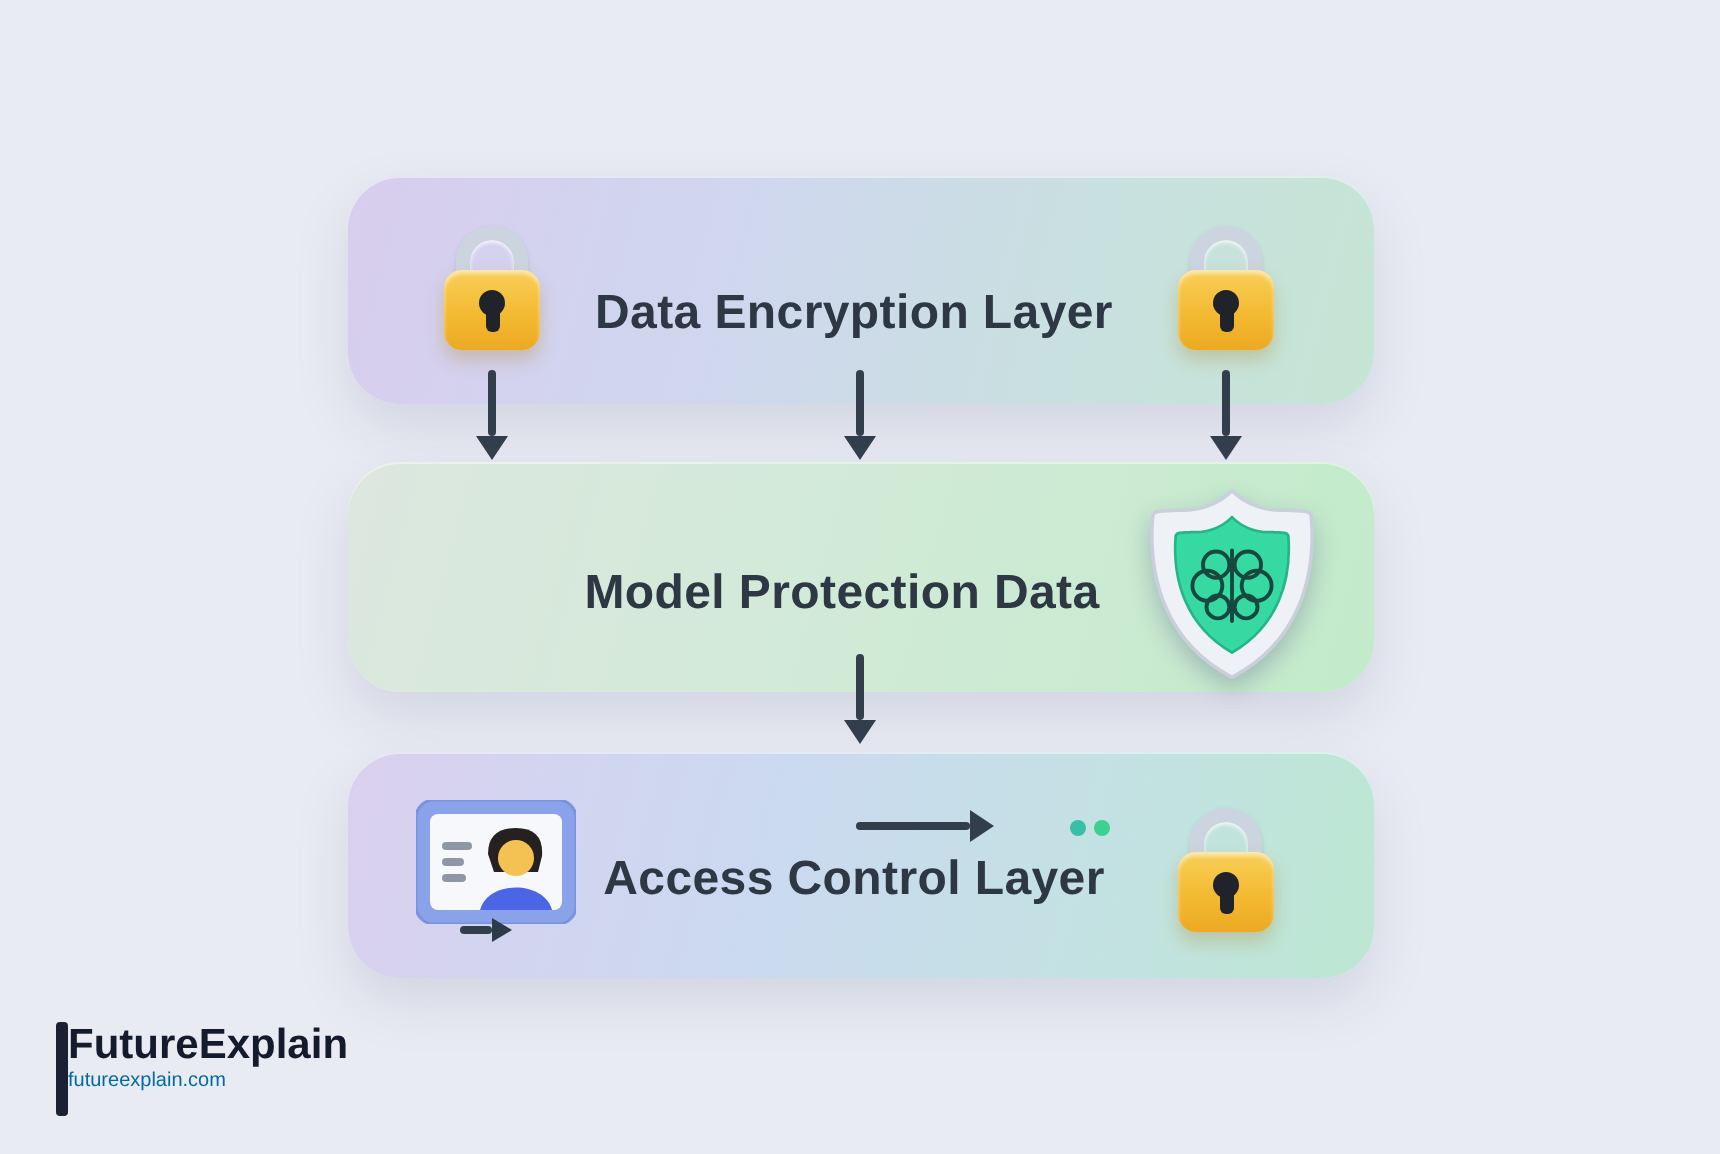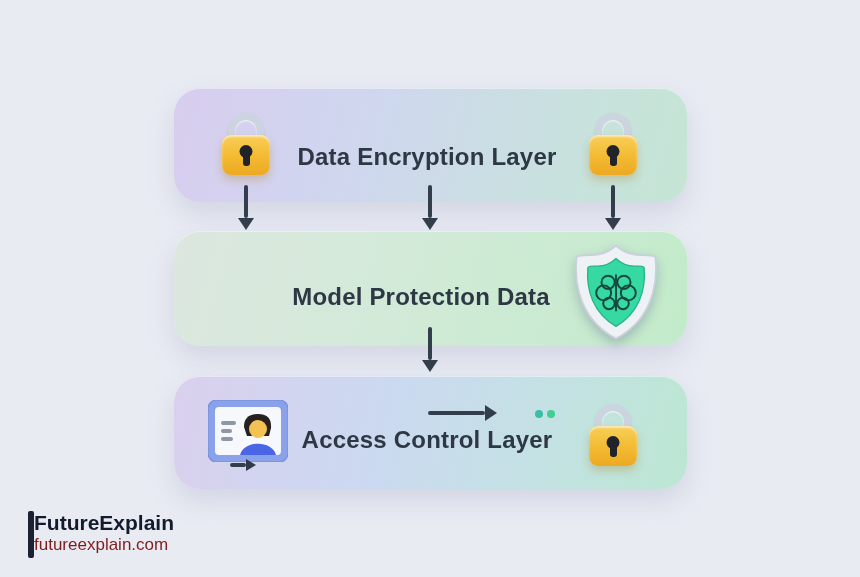--- a/index.html
+++ b/index.html
@@ -74,21 +74,21 @@
   .dot{position:absolute;width:8px;height:8px;border-radius:50%;}
 
   
   .id-card{position:absolute;left:208px;top:400px;width:80px;height:62px;}
 
   
   .brand{position:absolute;left:28px;top:511px;display:flex;}
   .brand-bar{width:6px;height:47px;background:#1b2133;border-radius:2px;}
   .brand-text{display:flex;flex-direction:column;justify-content:flex-start;}
   .brand-name{font-size:21px;font-weight:700;color:#141b2d;line-height:1.15;}
-  .brand-url{font-size:17px;font-weight:500;color:#7f1d1d;line-height:1.2;}
+  .brand-url{font-size:10px;font-weight:500;color:#0369a1;line-height:1.2;}
 </style>
 </head>
 <body>
 
 <div class="stage">
 
   <div class="layer-box box-1">
     <div class="layer-title" style="left:253px;top:69px;">Data Encryption Layer</div>
   </div>
 

